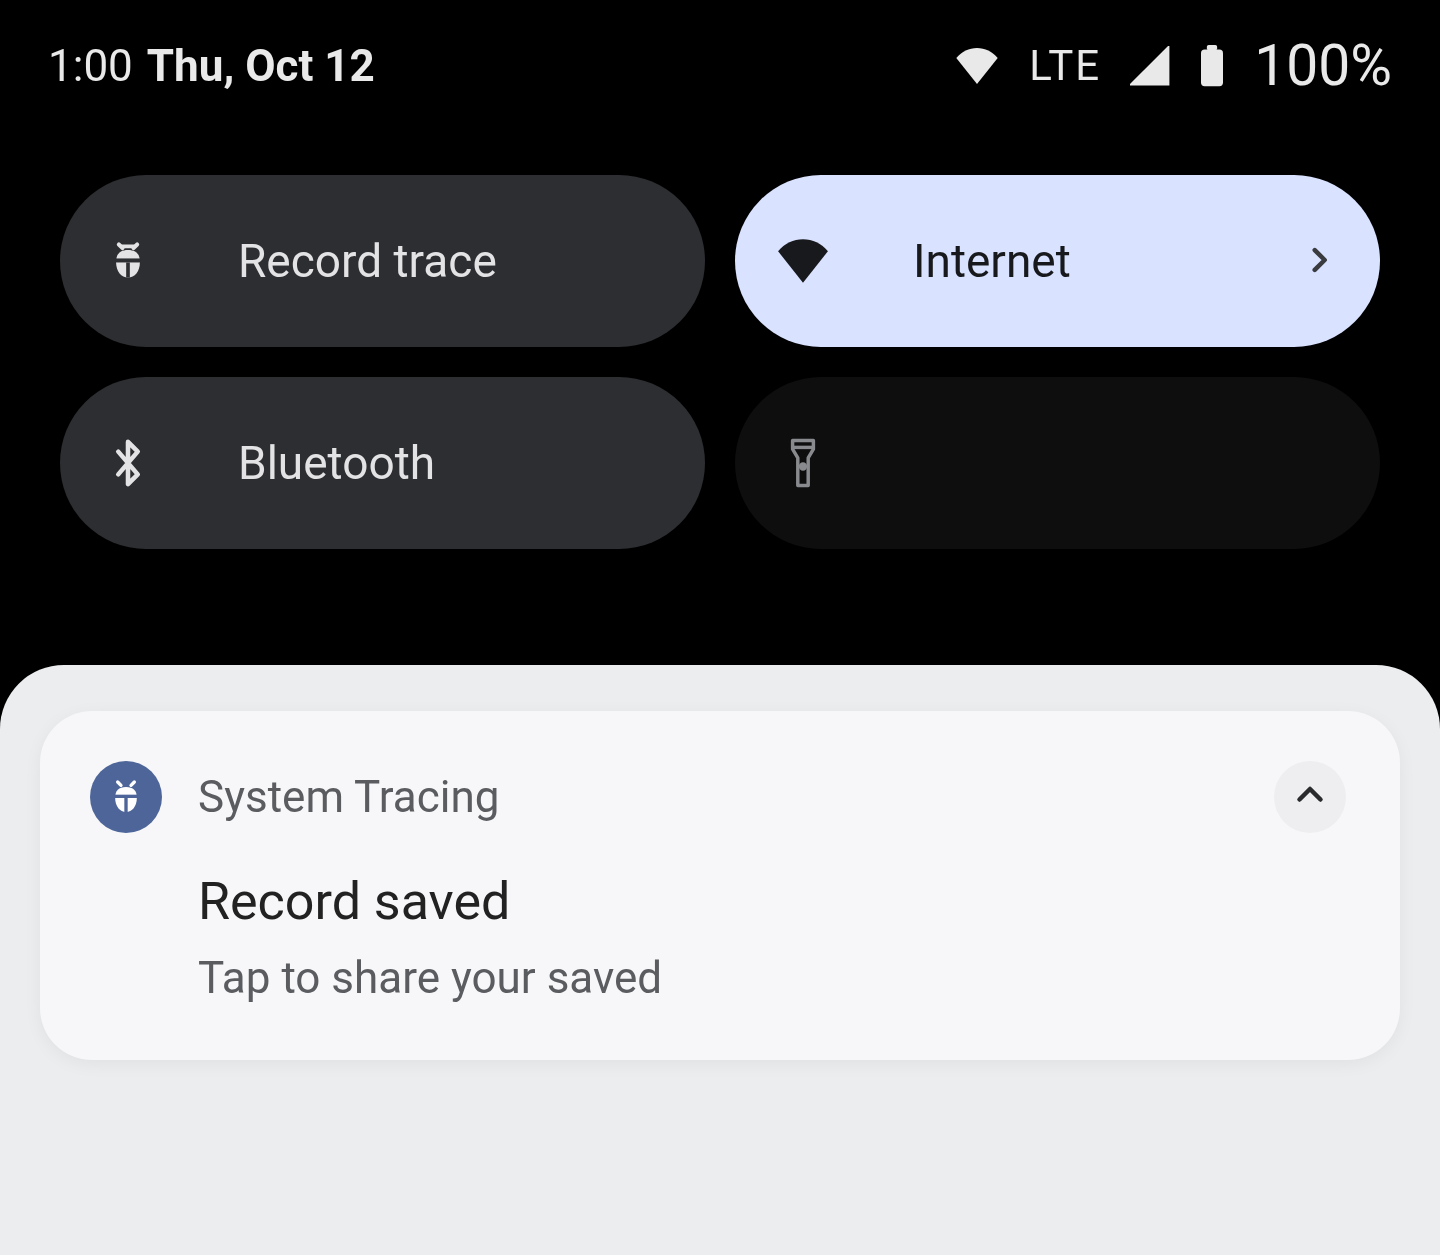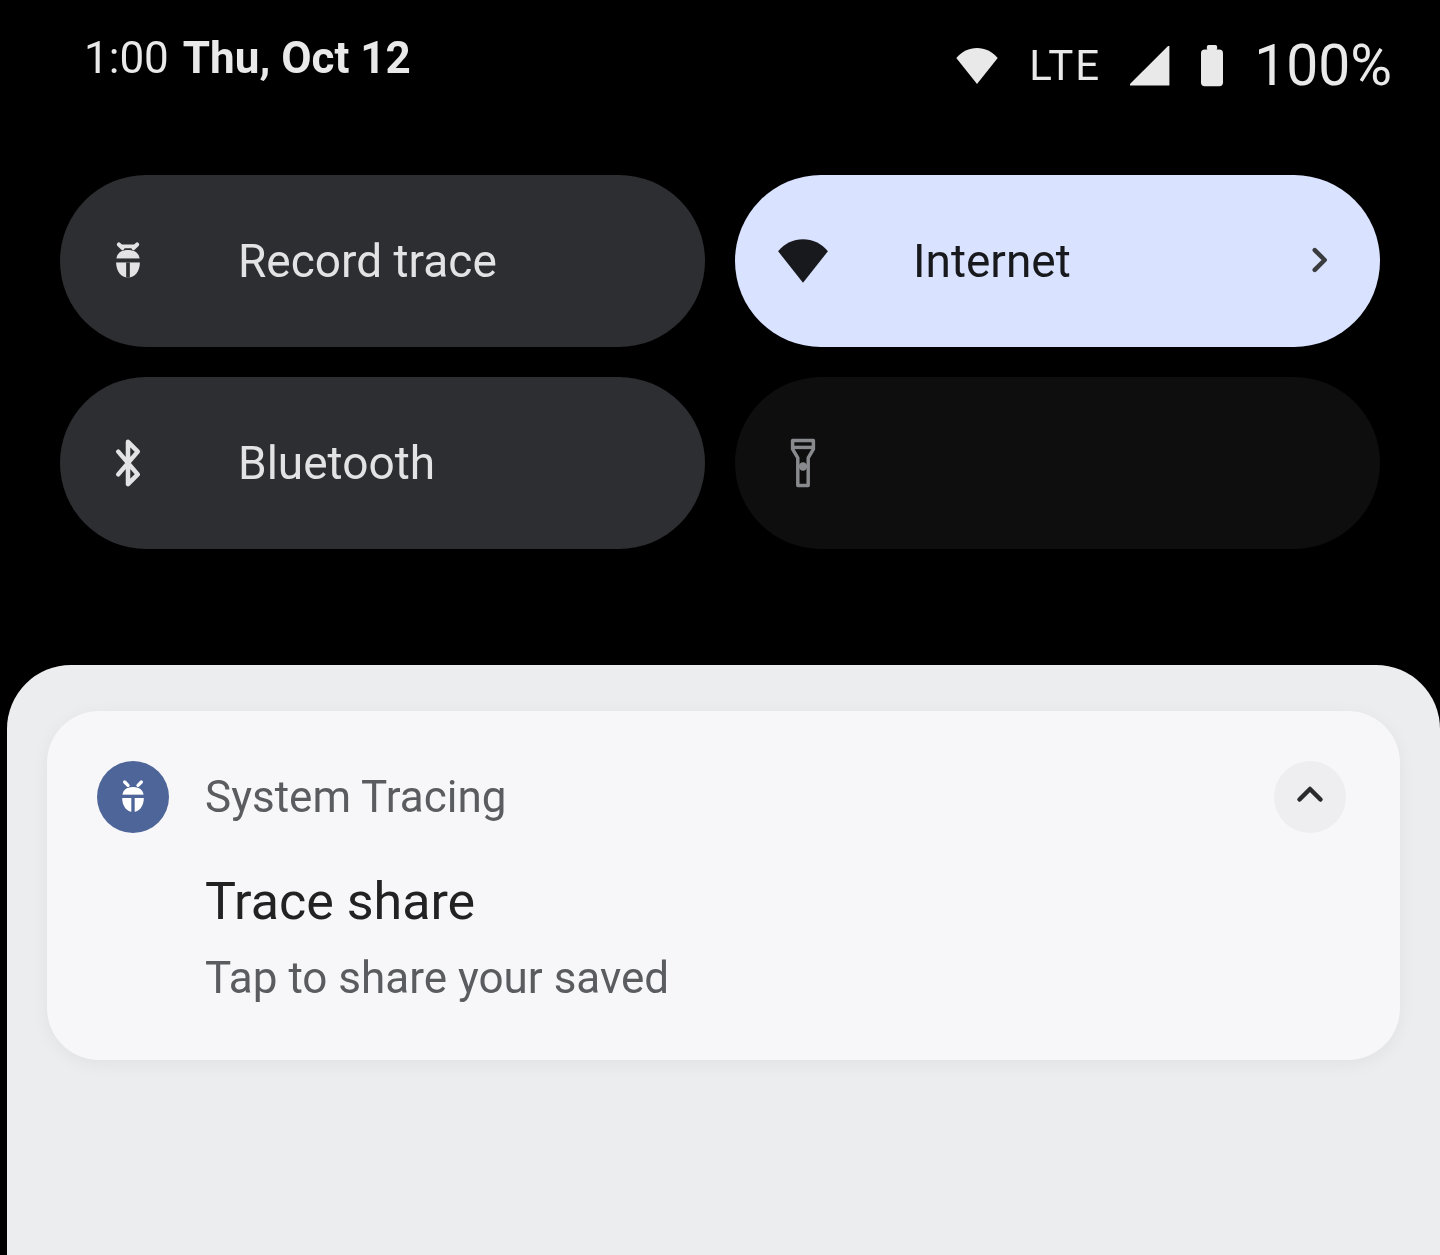--- a/index.html
+++ b/index.html
@@ -1,27 +1,26 @@
 <!DOCTYPE html>
 <html><head>
 <meta charset="utf-8">
 <style>
   * { box-sizing: border-box; margin: 0; padding: 0; }
   html, body { width: 1440px; height: 1255px; background: #000; font-family: Roboto, "Segoe UI", Arial, sans-serif; overflow: hidden; }
 
   
   .status-bar {
     display: flex;
-    align-items: flex-start;
+    align-items: center;
     justify-content: space-between;
     padding: 32px 48px 0 48px;
     color: #e9e9e9;
     font-size: 44px;
     font-weight: 400;
-    margin-left: 36px;
   }
   .status-left { display: flex; align-items: baseline; gap: 14px; }
   .status-time { font-weight: 400; }
   .status-date { font-weight: 700; }
   .status-right { display: flex; align-items: center; gap: 29px; }
   .status-right .net-label { font-size: 42px; letter-spacing: 2px; }
   .status-right .battery-pct { font-size: 57px; }
   .status-right svg { display: block; }
 
   
@@ -47,21 +46,21 @@
   .qs-on     { background: #d9e2ff; color: #18191c; }
   .qs-dim    { background: #0e0e0f; color: #888a8d; }
   .qs-icon   { width: 52px; display: flex; justify-content: center; align-items: center; }
   .qs-icon svg { display: block; }
   .qs-label  { flex: 1; margin-left: 46px; }
   .qs-chevron { position: absolute; right: 44px; top: 50%; transform: translateY(-50%); }
 
   
   .shade {
     position: absolute;
-    left: 7px; right: 0; bottom: 0;
+    left: 0; right: 0; bottom: 0;
     height: 590px;
     background: #ecedef;
     border-top-left-radius: 64px;
     border-top-right-radius: 64px;
     padding: 46px 40px 0 40px;
   }
   .notif-card {
     background: #f7f7f9;
     border-radius: 52px;
     padding: 50px 54px 56px 50px;
@@ -199,17 +198,17 @@
       <div class="notif-app-name">System Tracing</div>
       <div class="notif-collapse">
         <span>
           <svg width="36" height="36" viewBox="0 0 24 24">
               <path fill="none" stroke="#2a2b2d" stroke-width="3" stroke-linecap="round" stroke-linejoin="round" d="M5 15 L12 8 L19 15"></path>
             </svg>
         </span>
       </div>
     </div>
     <div class="notif-body">
-      <div class="notif-title">Trace share</div>
+      <div class="notif-title">Record saved</div>
       <div class="notif-sub">Tap to share your saved</div>
     </div>
   </div>
 </div>
 
 </body></html>

